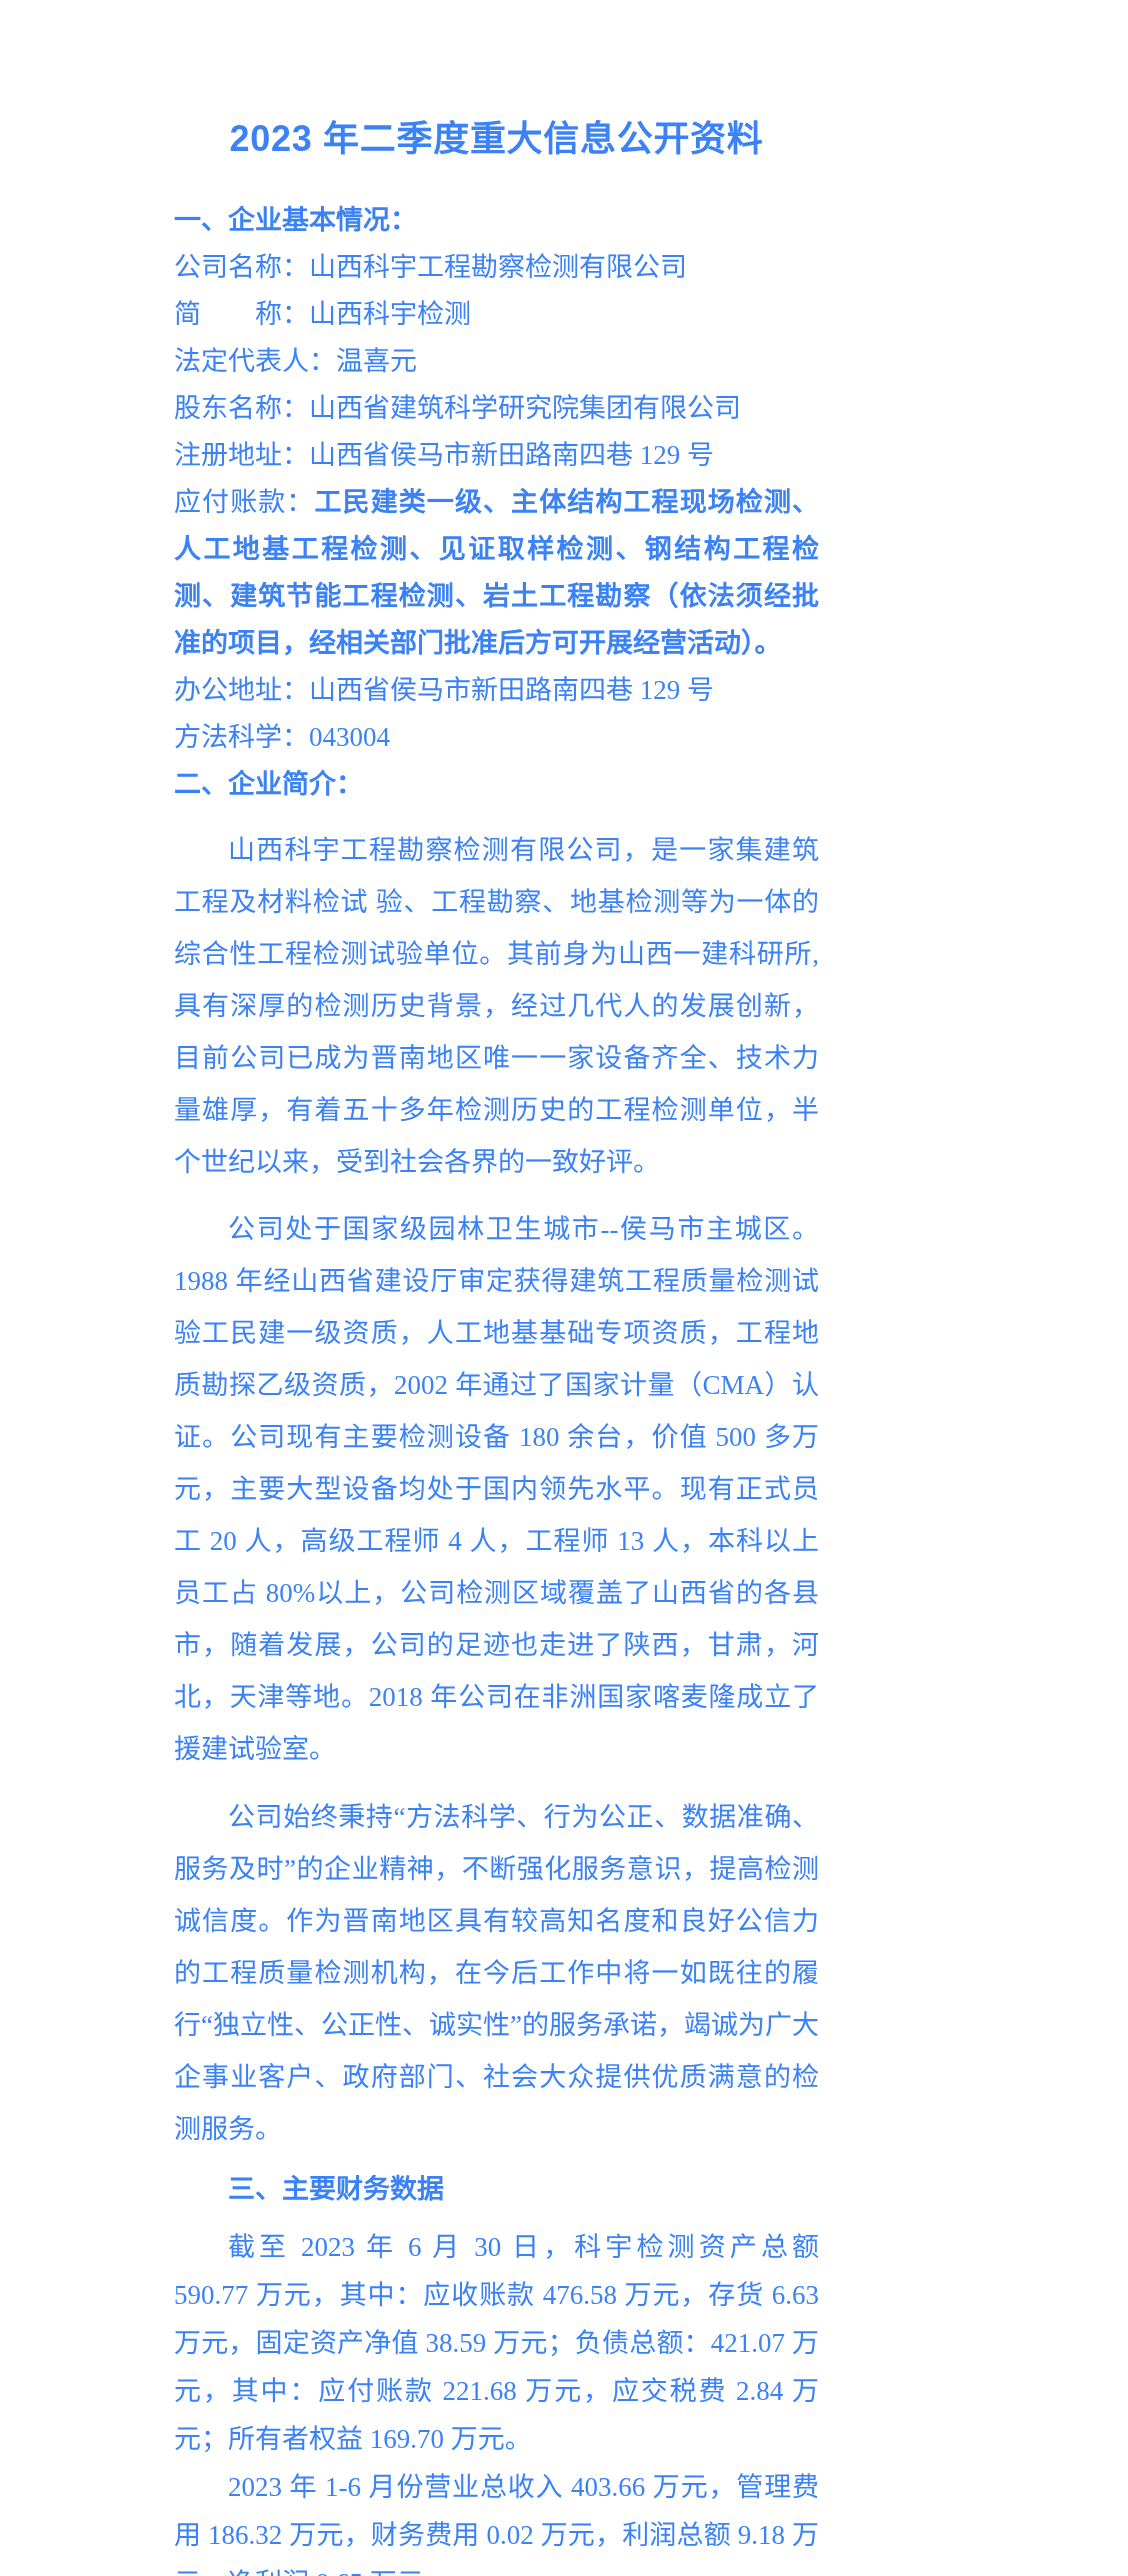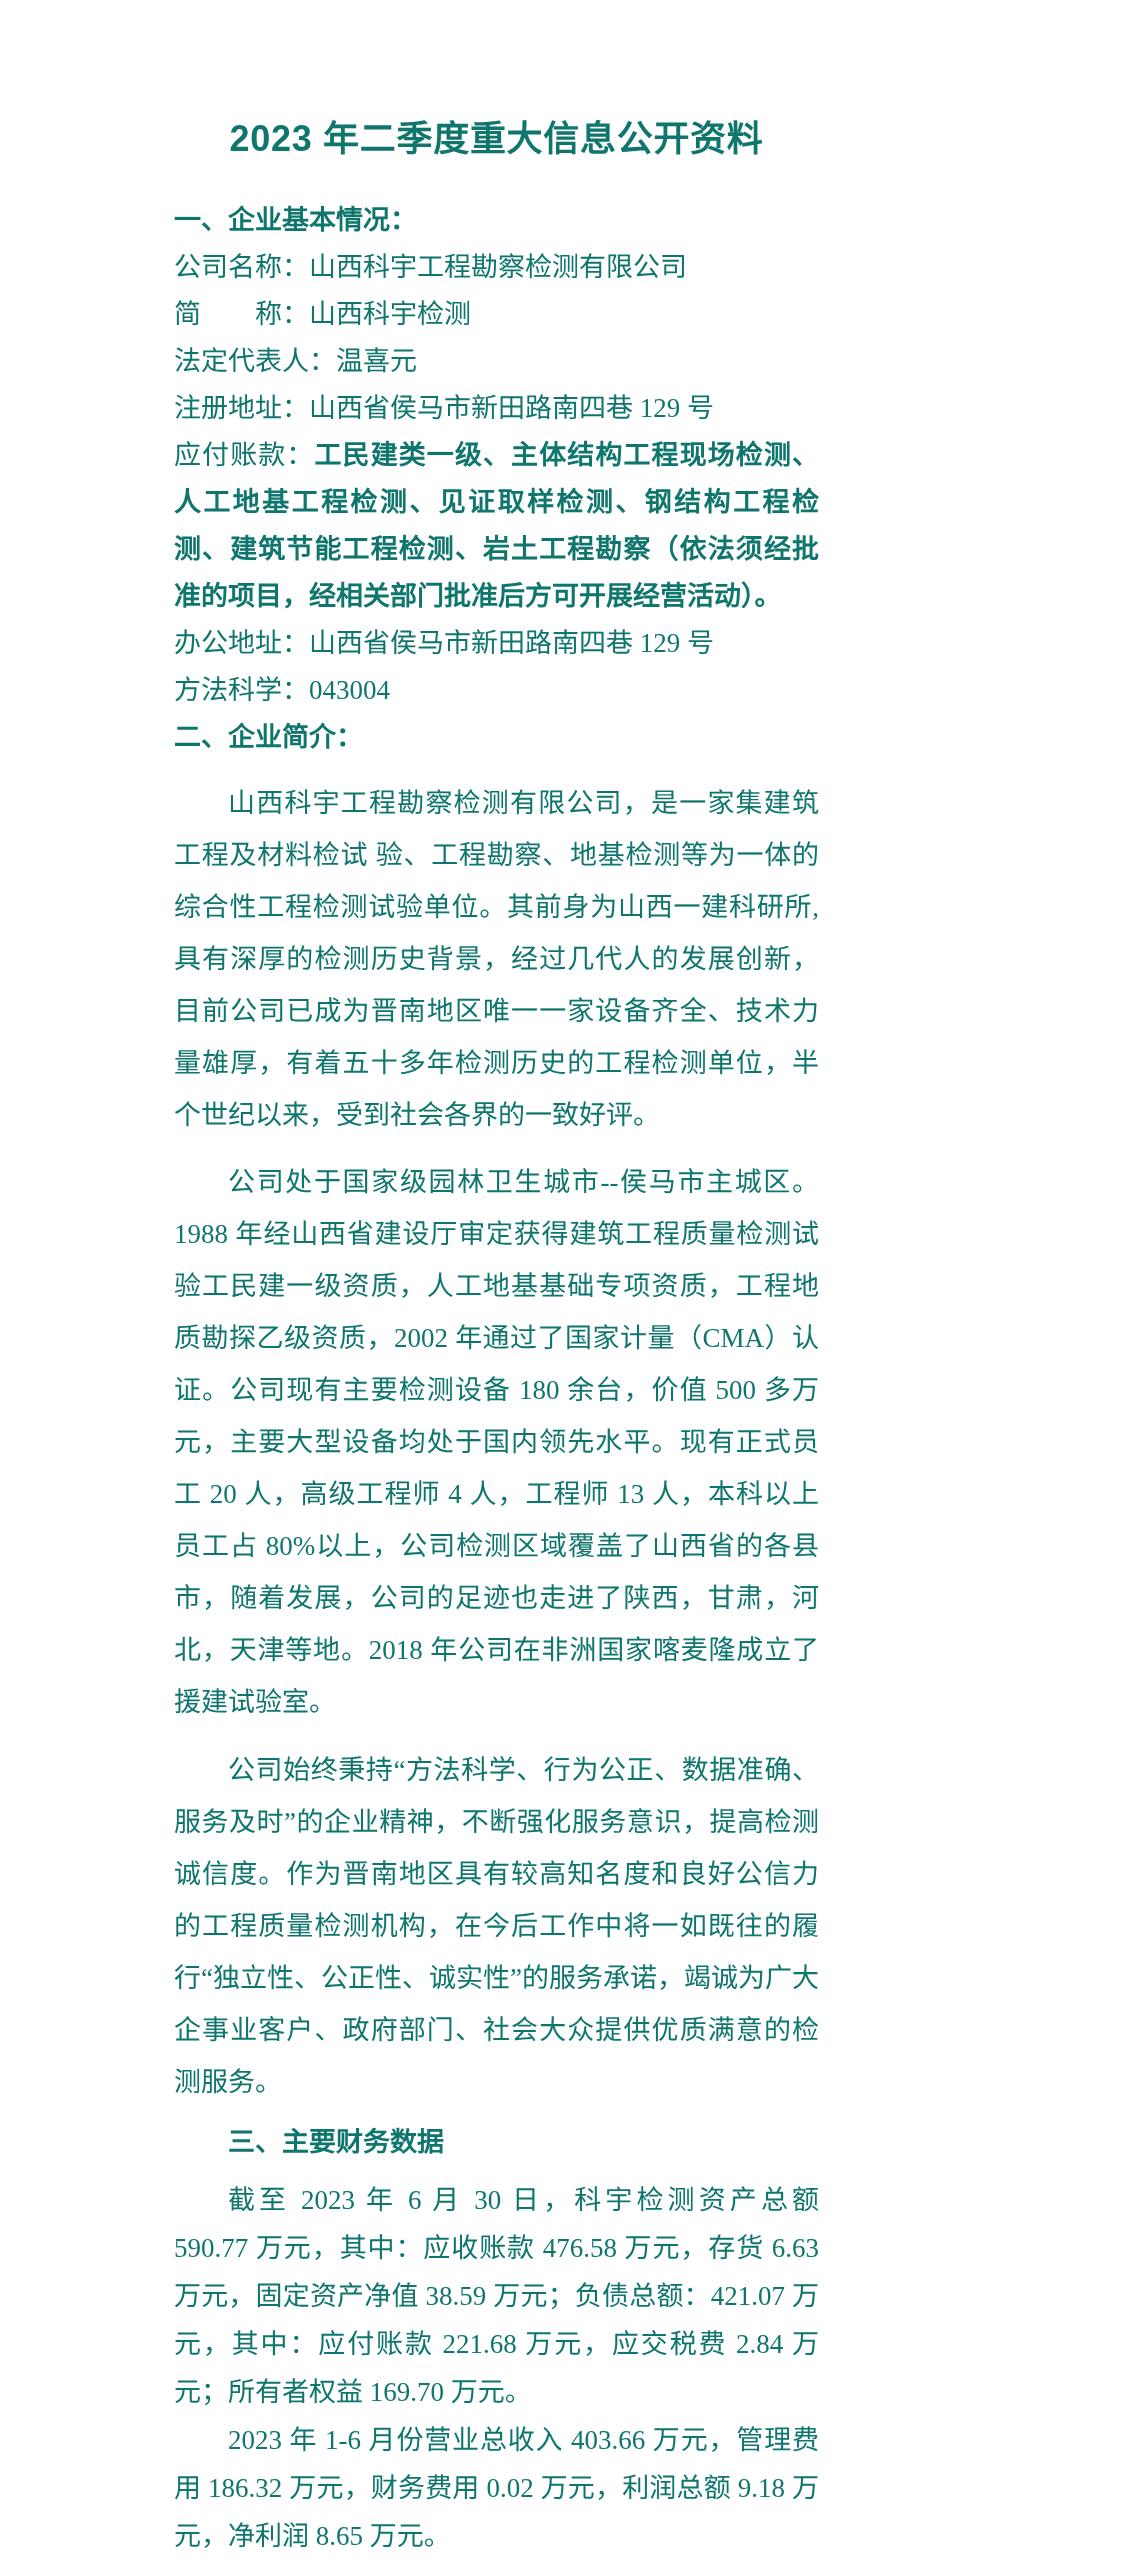--- a/index.html
+++ b/index.html
@@ -2,21 +2,21 @@
 <html lang="zh-CN" style="font-size:11.4px"><head>
 <meta charset="utf-8">
 <style>
   * { margin: 0; padding: 0; box-sizing: border-box; }
   html, body { background: #ffffff; }
   .page {
     position: relative;
     width: 986px;
     height: 2576px;
     background: #ffffff;
-    color: #0f766e;
+    color: #3b82f6;
     padding: 0 167px 0 174px;
     font-family: "Liberation Serif", "DejaVu Serif", serif;
     font-size: 27px;
     overflow: hidden;
   }
   .title {
     font-family: "Liberation Sans", "DejaVu Sans", sans-serif;
     font-weight: 700;
     font-size: 36px;
     line-height: 50px;
@@ -60,20 +60,21 @@
   <h1 class="title">2023 年二季度重大信息公开资料</h1>
 
   <h2 class="sec-h sec1-h">一、企业基本情况：</h2>
 
   <div class="info-item"><span class="lbl">公司名称：</span><span>山西科宇工程勘察检测有限公司</span></div>
 
   <div class="info-item"><span class="lbl">简　　称：</span><span>山西科宇检测</span></div>
 
   <div class="info-item"><span class="lbl">法定代表人：</span><span>温喜元</span></div>
 
+  <div class="info-item"><span class="lbl">股东名称：</span><span>山西省建筑科学研究院集团有限公司</span></div>
 
   <div class="info-item"><span class="lbl">注册地址：</span><span>山西省侯马市新田路南四巷 129 号</span></div>
 
   <div class="info-item bold-value"><span class="lbl">应付账款：</span><span>工民建类一级、主体结构工程现场检测、人工地基工程检测、见证取样检测、钢结构工程检测、建筑节能工程检测、岩土工程勘察（依法须经批准的项目，经相关部门批准后方可开展经营活动）。</span></div>
 
   <div class="info-item"><span class="lbl">办公地址：</span><span>山西省侯马市新田路南四巷 129 号</span></div>
 
   <div class="info-item"><span class="lbl">方法科学：</span><span>043004</span></div>
 
   <h2 class="sec-h sec2-h">二、企业简介：</h2>

